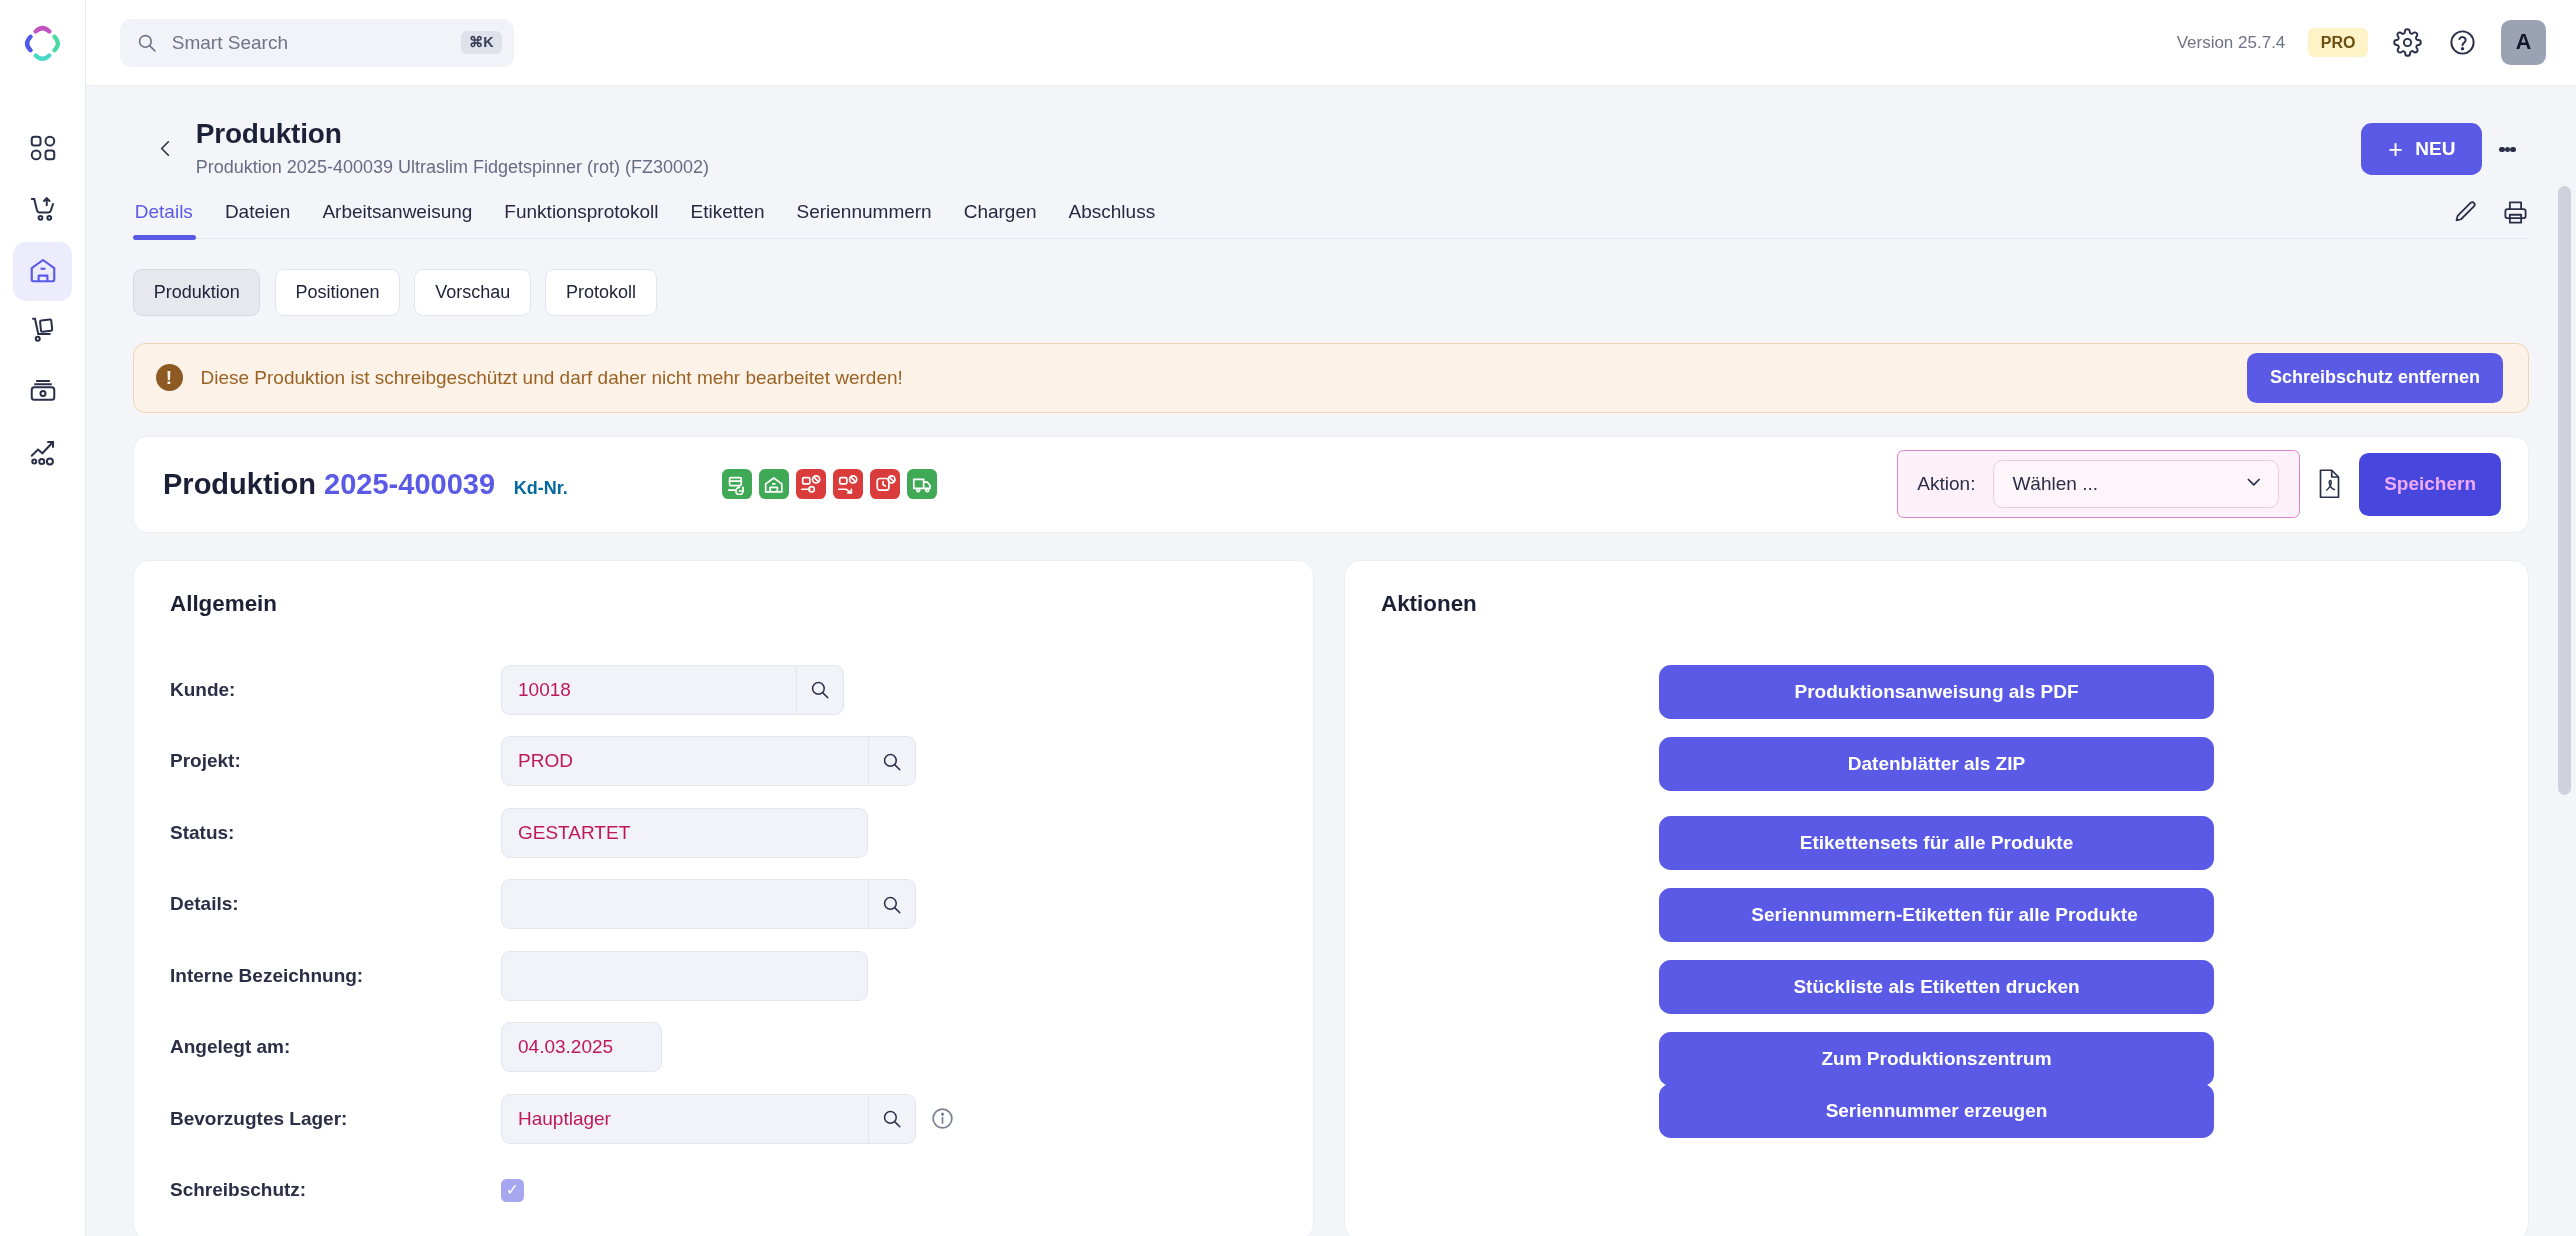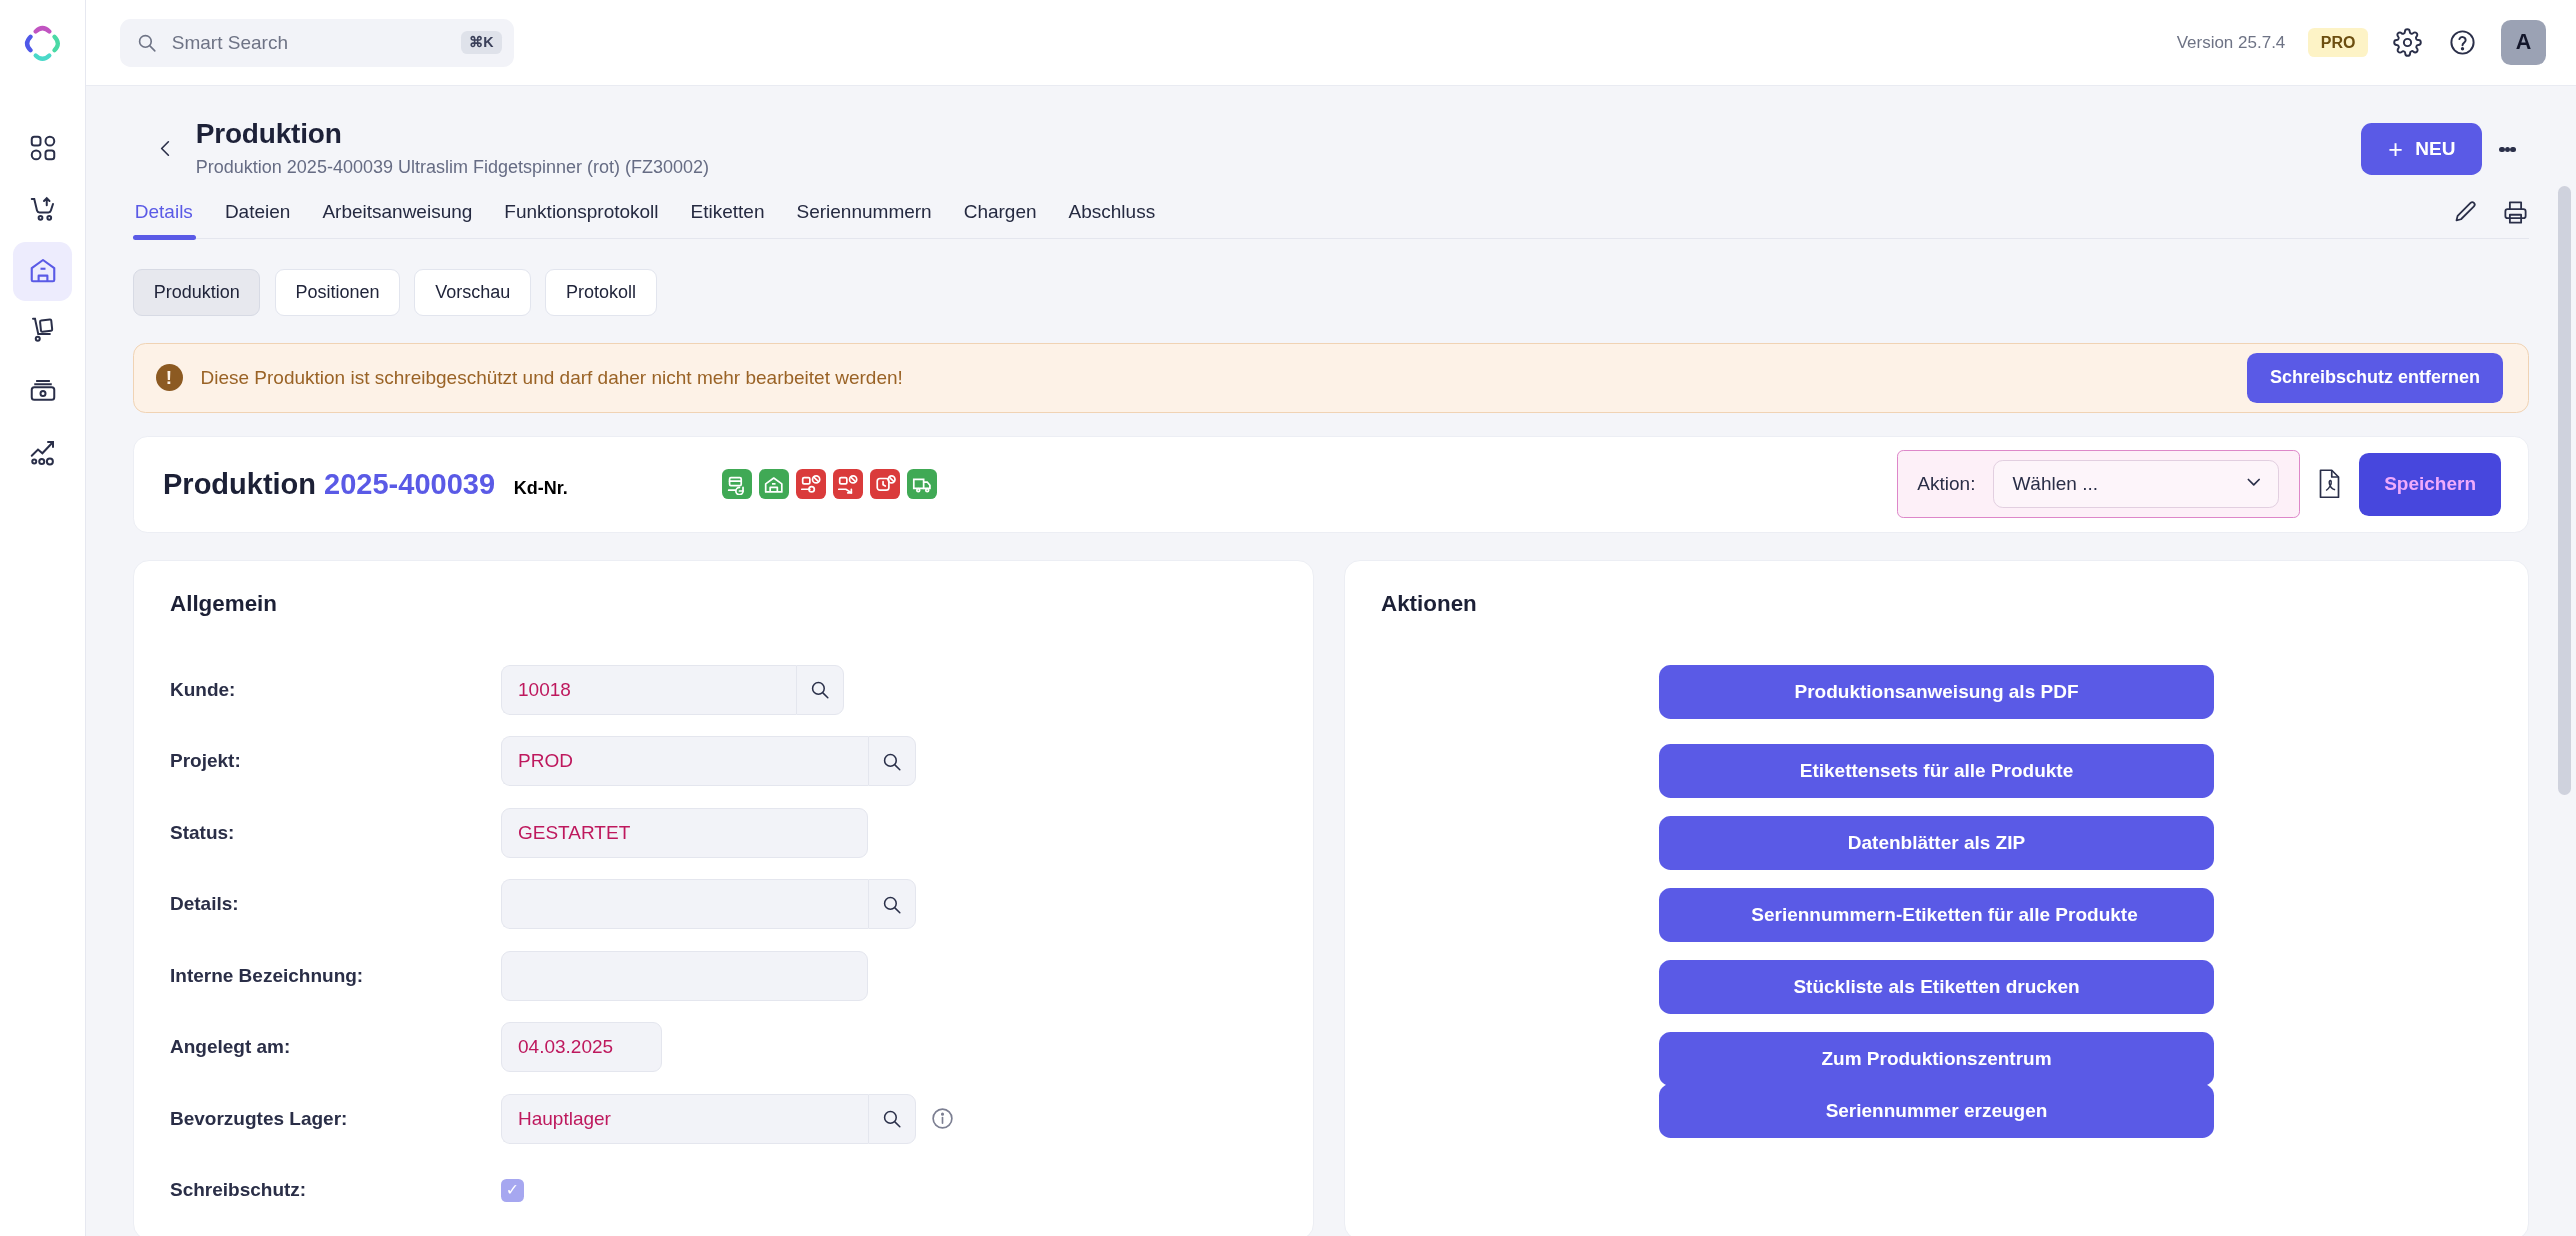--- a/index.html
+++ b/index.html
@@ -127,21 +127,21 @@
     font-family: "Liberation Sans", sans-serif;
   }
 
   
   .title-card {
     margin-top: 23px; background: #ffffff; border: 0.9px solid #eceef4; border-radius: 14.3px;
     height: 97px; display: flex; align-items: center; padding: 0 27px 0 29px; gap: 19.7px;
   }
   .tc-title { font-size: 29px; font-weight: 700; color: #1c2036; }
   .tc-num { color: #5a5ae6; }
-  .tc-kd { font-size: 18px; color: #000000; margin-left: 10.7px; }
+  .tc-kd { font-size: 18px; color: #0369a1; margin-left: 10.7px; }
   .badges { display: flex; gap: 7.2px; margin-left: 134px; }
   .badge { width: 30px; height: 30px; border-radius: 6.3px; display: flex; align-items: center; justify-content: center; }
   .badge svg { width: 21.5px; height: 21.5px; }
   .tc-right { margin-left: auto; display: flex; align-items: center; gap: 16px; }
   .aktion-wrap {
     border: 1.8px solid #dd87c9; background: #fdf0f8; border-radius: 6.3px;
     height: 68px; display: flex; align-items: center; gap: 18px; padding: 0 19.7px;
   }
   .aktion-label { font-size: 19px; color: #2a2e47; }
   .select {
@@ -563,22 +563,22 @@
                 </div>
               </div>
 
             </div>
           </section>
 
           <section class="card right">
             <div class="card-title">Aktionen</div>
             <div class="actions">
               <button class="act-btn">Produktionsanweisung als PDF</button>
+              <button class="act-btn gap-a">Datenblätter als ZIP</button>
               <button class="act-btn gap-b">Etikettensets für alle Produkte</button>
-              <button class="act-btn gap-a">Datenblätter als ZIP</button>
               <button class="act-btn gap-c">Seriennummern-Etiketten für alle Produkte</button>
               <button class="act-btn gap-d">Stückliste als Etiketten drucken</button>
               <button class="act-btn gap-d">Zum Produktionszentrum</button>
               <button class="act-btn gap-e">Seriennummer erzeugen</button>
             </div>
           </section>
 
         </div>
       </div>
       <div class="scrollbar"></div>

